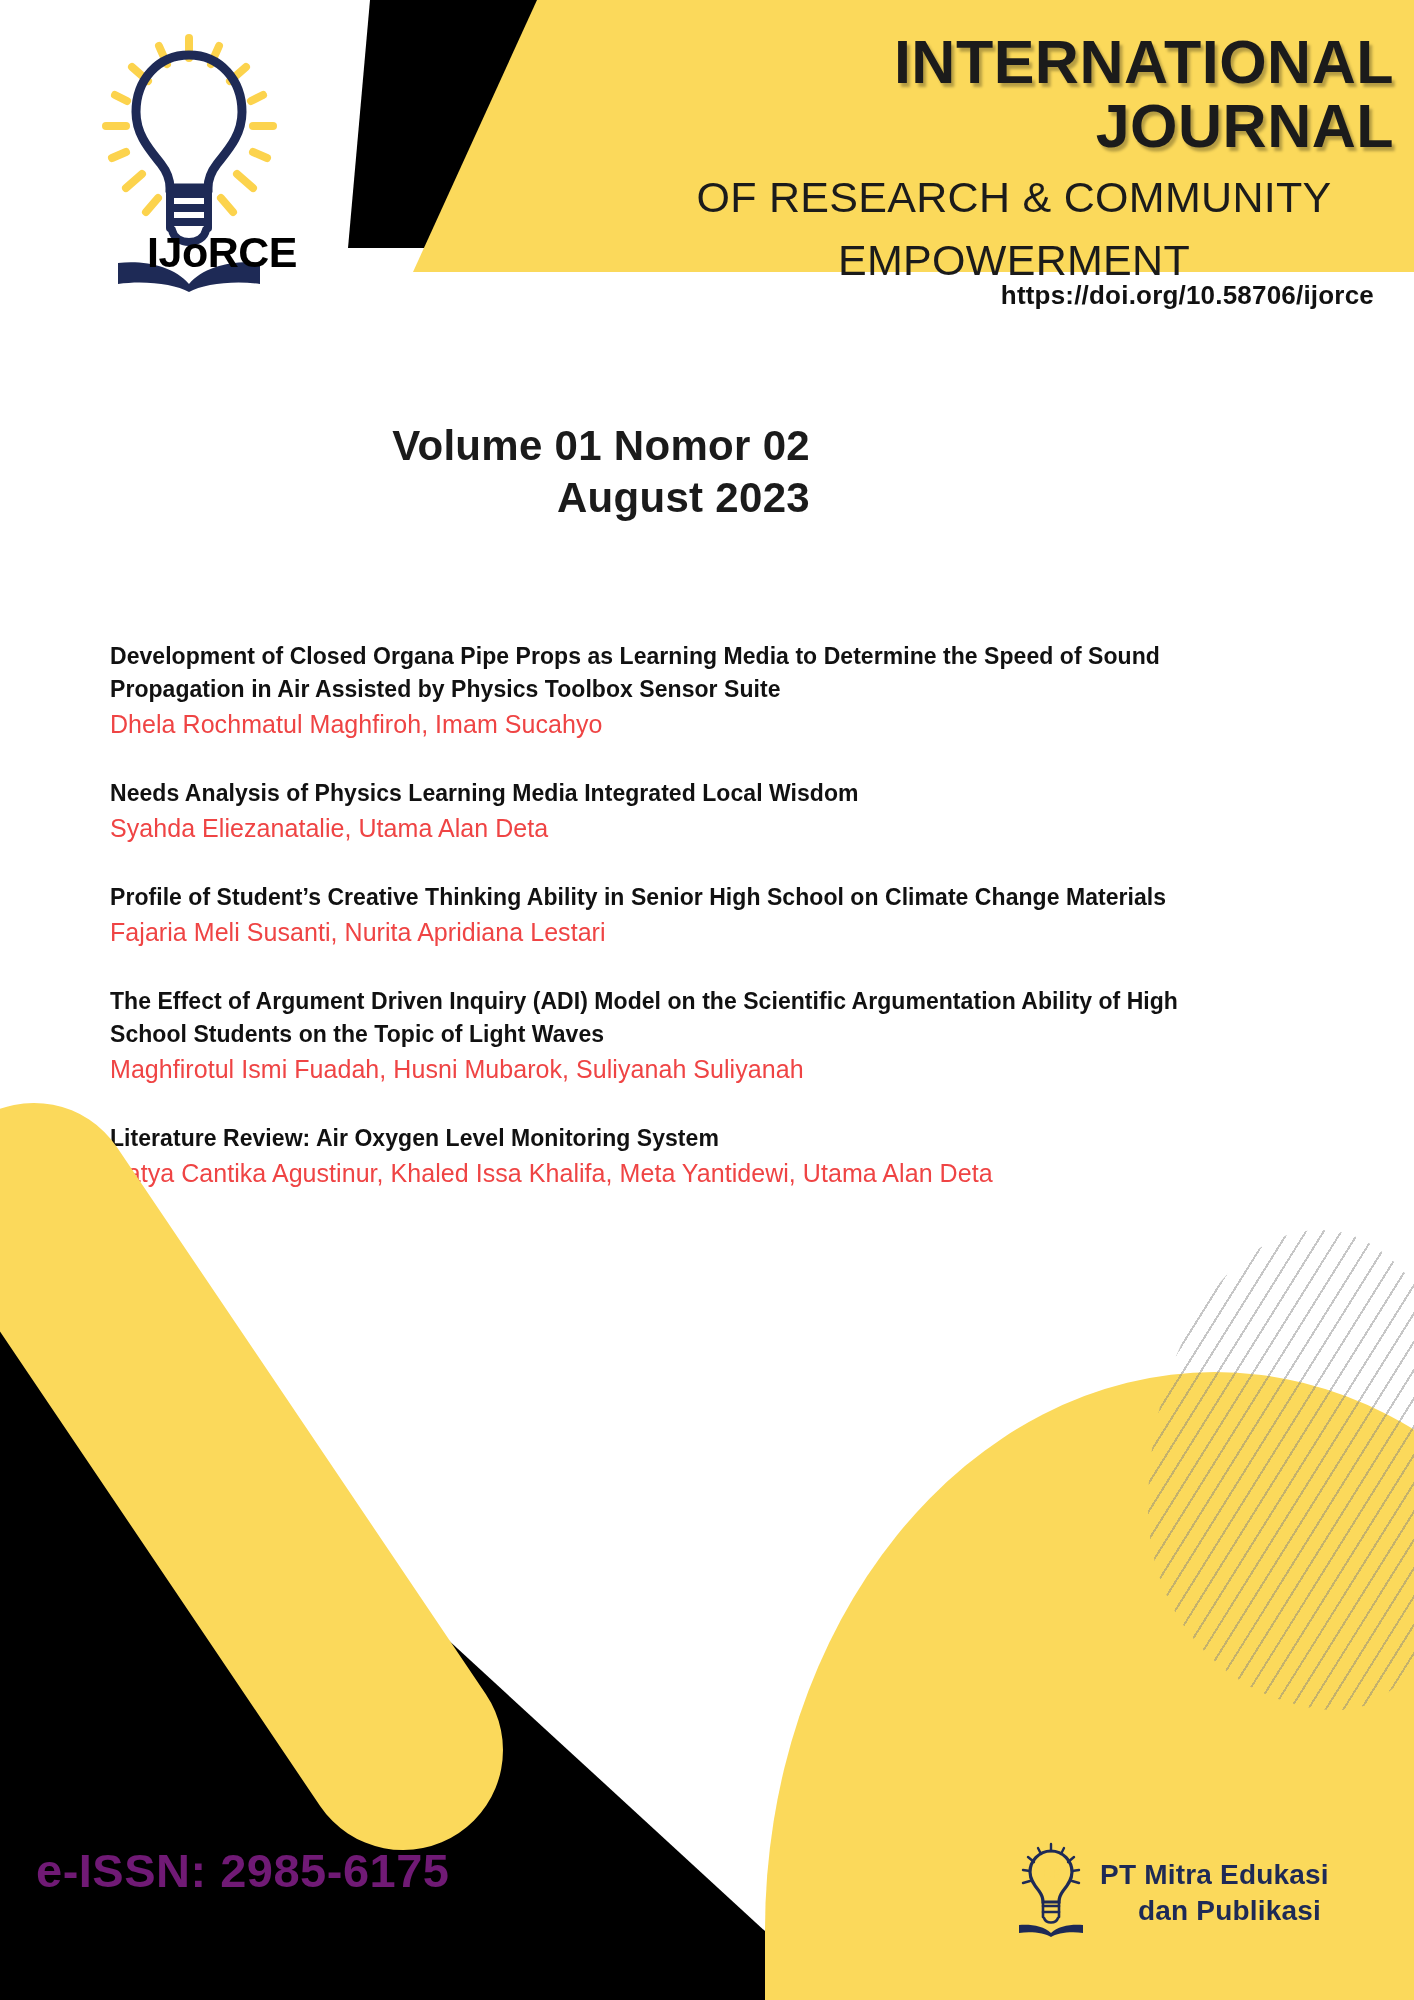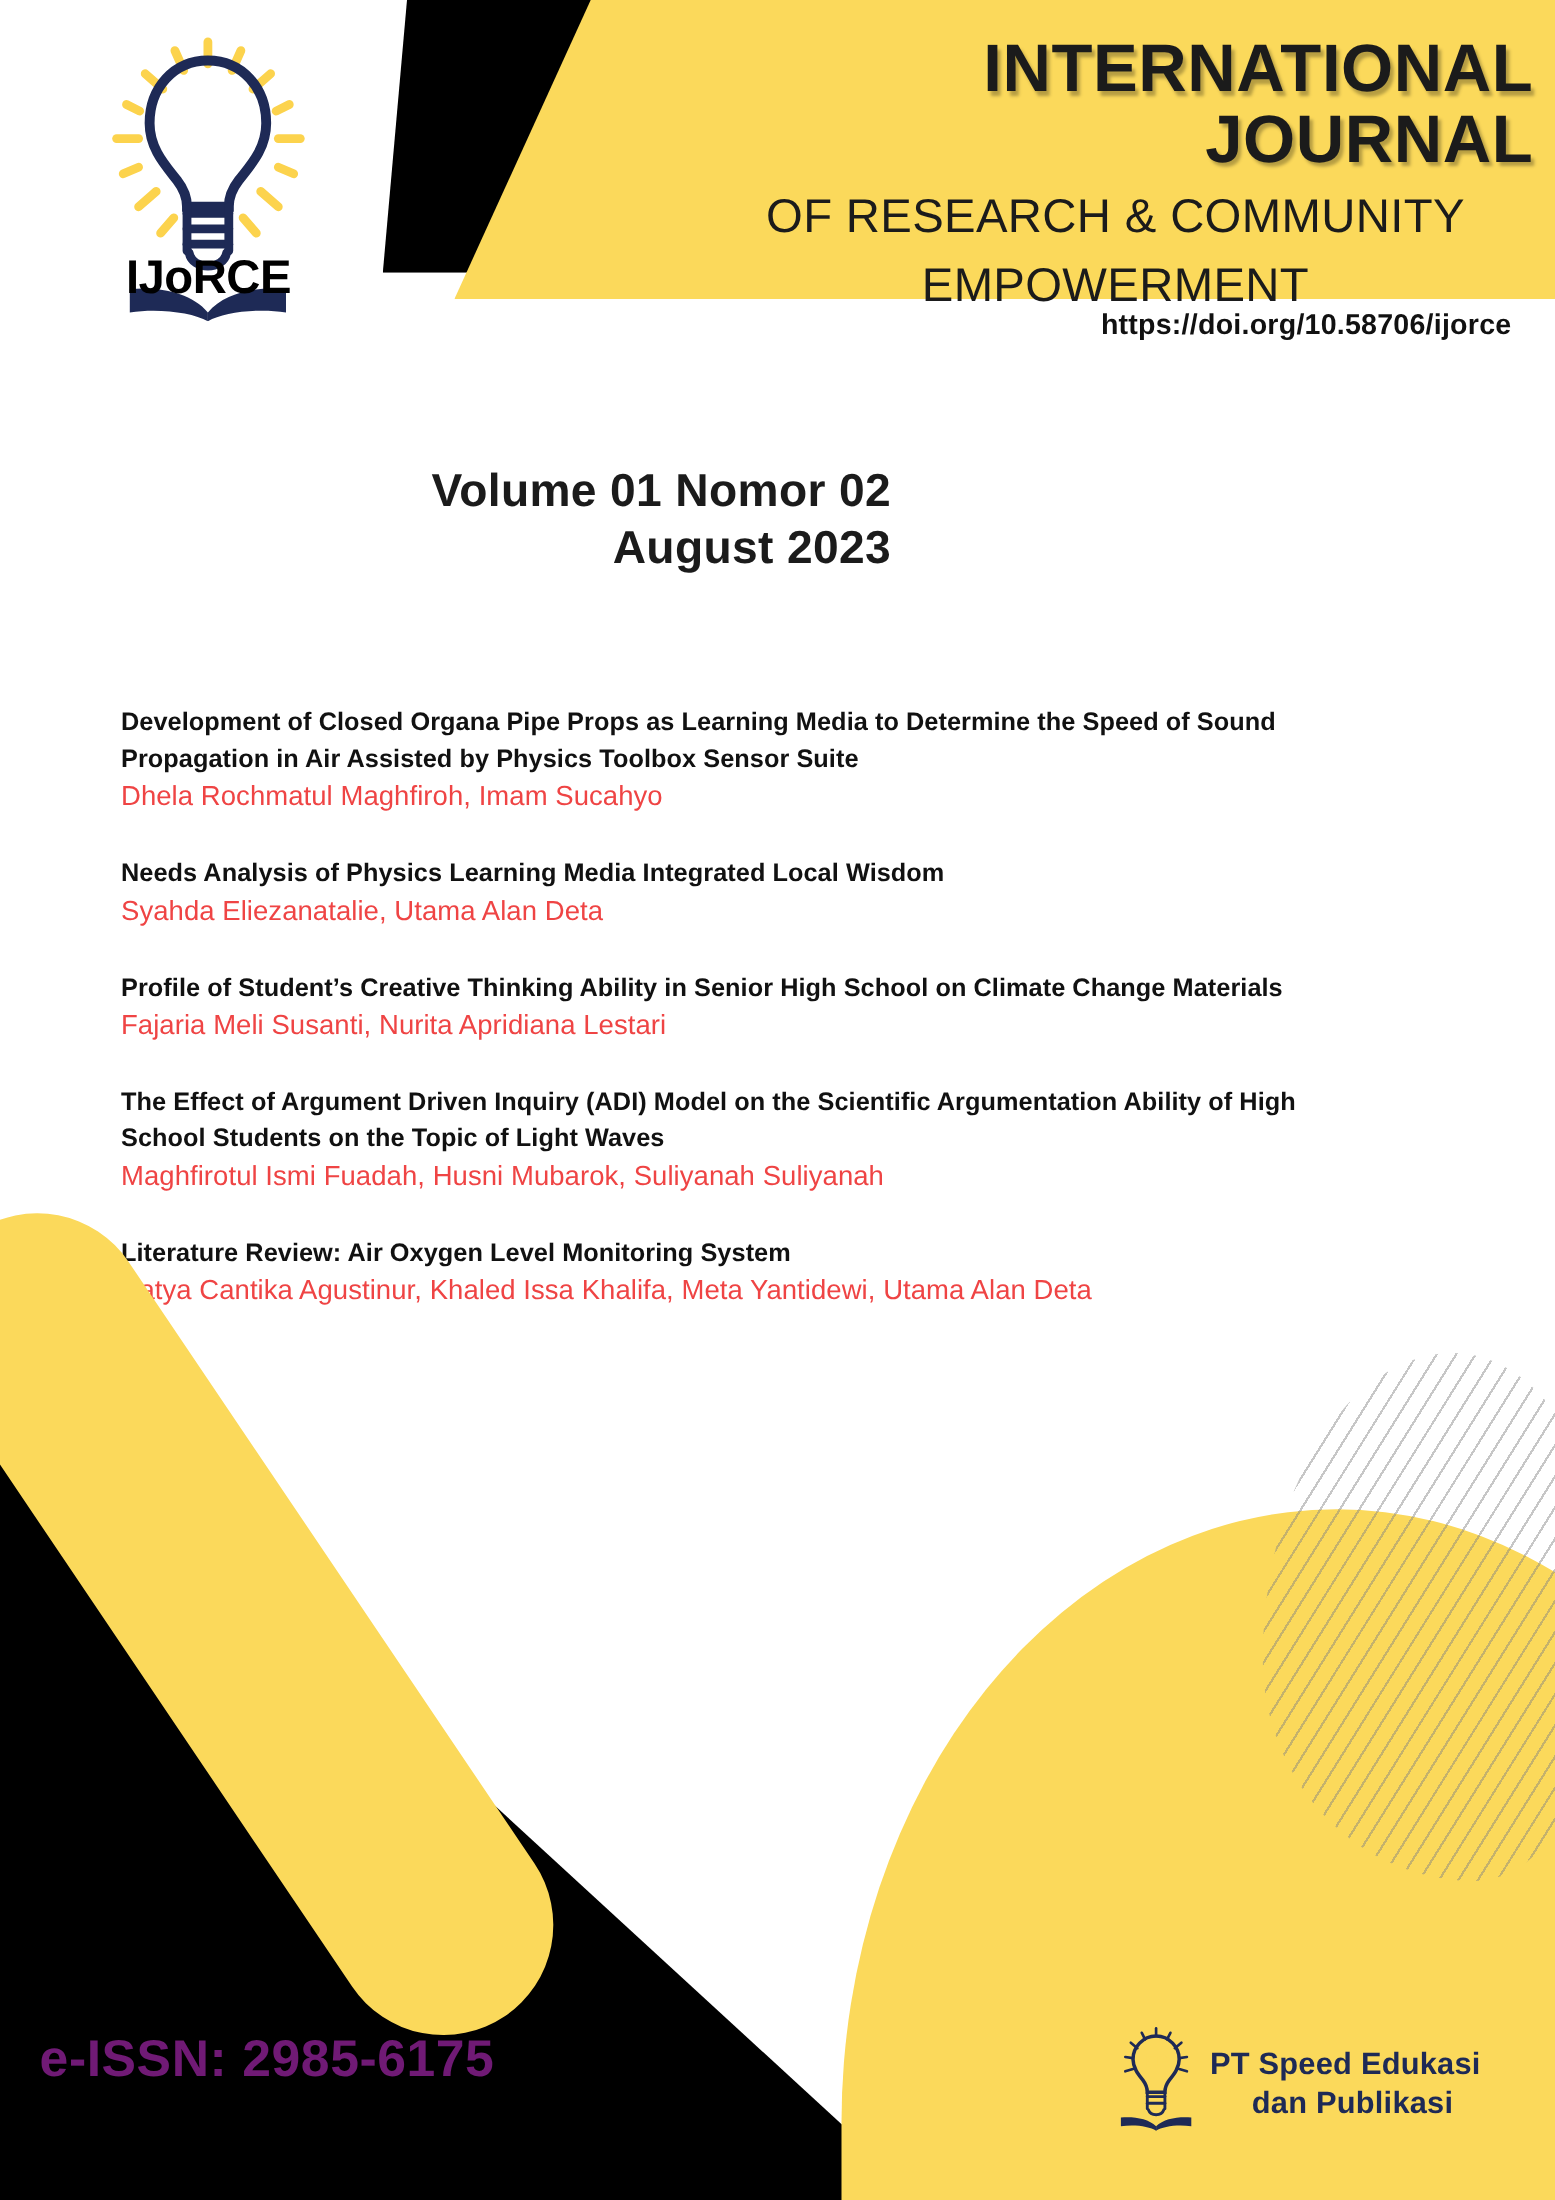--- a/index.html
+++ b/index.html
@@ -46,21 +46,21 @@
     position:absolute; right:40px; top:280px;
     font-family:"Liberation Sans Narrow","Liberation Sans", sans-serif;
     font-weight:bold; font-size:26px; color:#111111; letter-spacing:0.2px;
   }
 
   
   #journal-logo { position:absolute; left:82px; top:22px; width:215px; height:270px; }
   #journal-logo svg { display:block; }
   #logo-wordmark {
     position:absolute; left:82px; top:228px; width:215px;
-    text-align:center;
+    text-align:right;
     font-family:"Liberation Sans", sans-serif;
     font-weight:bold; font-size:43px; letter-spacing:-0.5px; color:#000;
   }
 
   
   #volume-block {
     position:absolute; left:110px; top:420px; width:700px;
   }
   #volume-block div {
     font-family:"Liberation Sans", sans-serif;
@@ -255,16 +255,16 @@
         <path d="M43 60 L43 75"></path>
         <path d="M28 76 C 30 82 40 82 42 76"></path>
       </g>
       <g fill="#1E2A56">
         <path d="M35 91 C 28 84 15 82 3 83 L3 91 C 15 89 29 91 35 95 Z"></path>
         <path d="M35 91 C 42 84 55 82 67 83 L67 91 C 55 89 41 91 35 95 Z"></path>
       </g>
     </svg>
   </span>
   <span>
-    <div class="pub-text pub-l1">PT Speed Edukasi</div>
+    <div class="pub-text pub-l1">PT Mitra Edukasi</div>
     <div class="pub-text pub-l2">dan Publikasi</div>
   </span>
 </div>
 
 </body></html>

